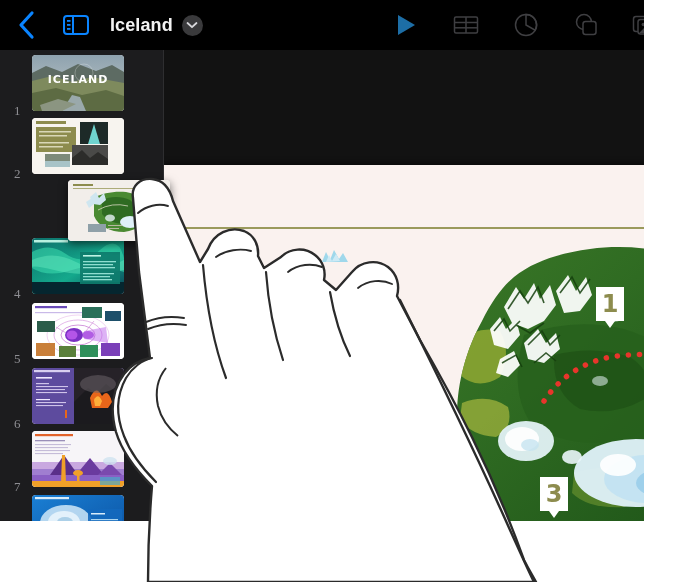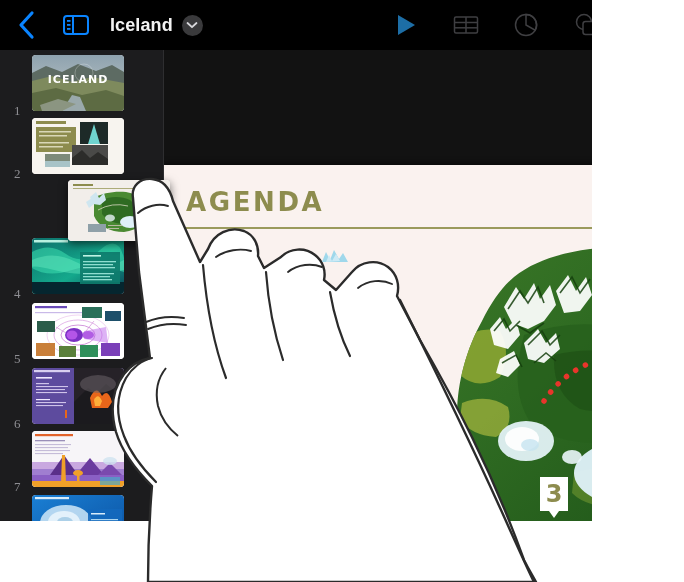--- a/index.html
+++ b/index.html
@@ -18,21 +18,21 @@
     width: 684px;
     height: 582px;
     background: #ffffff;
     overflow: hidden;
   }
 
   
   .app-window {
     position: absolute;
     left: 0; top: 0;
-    width: 592px;
+    width: 644px;
     height: 521px;
     background: #121212;
     overflow: hidden;
   }
 
   
   .toolbar {
     position: absolute;
     left: 0; top: 0;
     width: 684px;
@@ -476,21 +476,20 @@
           </svg>
         </div>
       </div>
 
     </div>
     <div class="sidebar-divider"></div>
 
     <div class="canvas-wrap">
       <div class="slide-canvas">
 
-        <div class="agenda-title">AGENDA</div>
         <div class="agenda-rule"></div>
 
         <div class="map-holder">
           <svg width="300" height="300" viewBox="0 0 300 300">
             <defs>
               <clipPath id="icelandClip">
                 <path d="M110 52 C130 36 156 28 186 24 C214 20 246 22 274 30
                          C296 36 312 48 318 64 L318 300 L96 300
                          C72 272 58 238 54 204 C50 170 60 128 78 96
                          C88 76 98 62 110 52 Z"></path>

